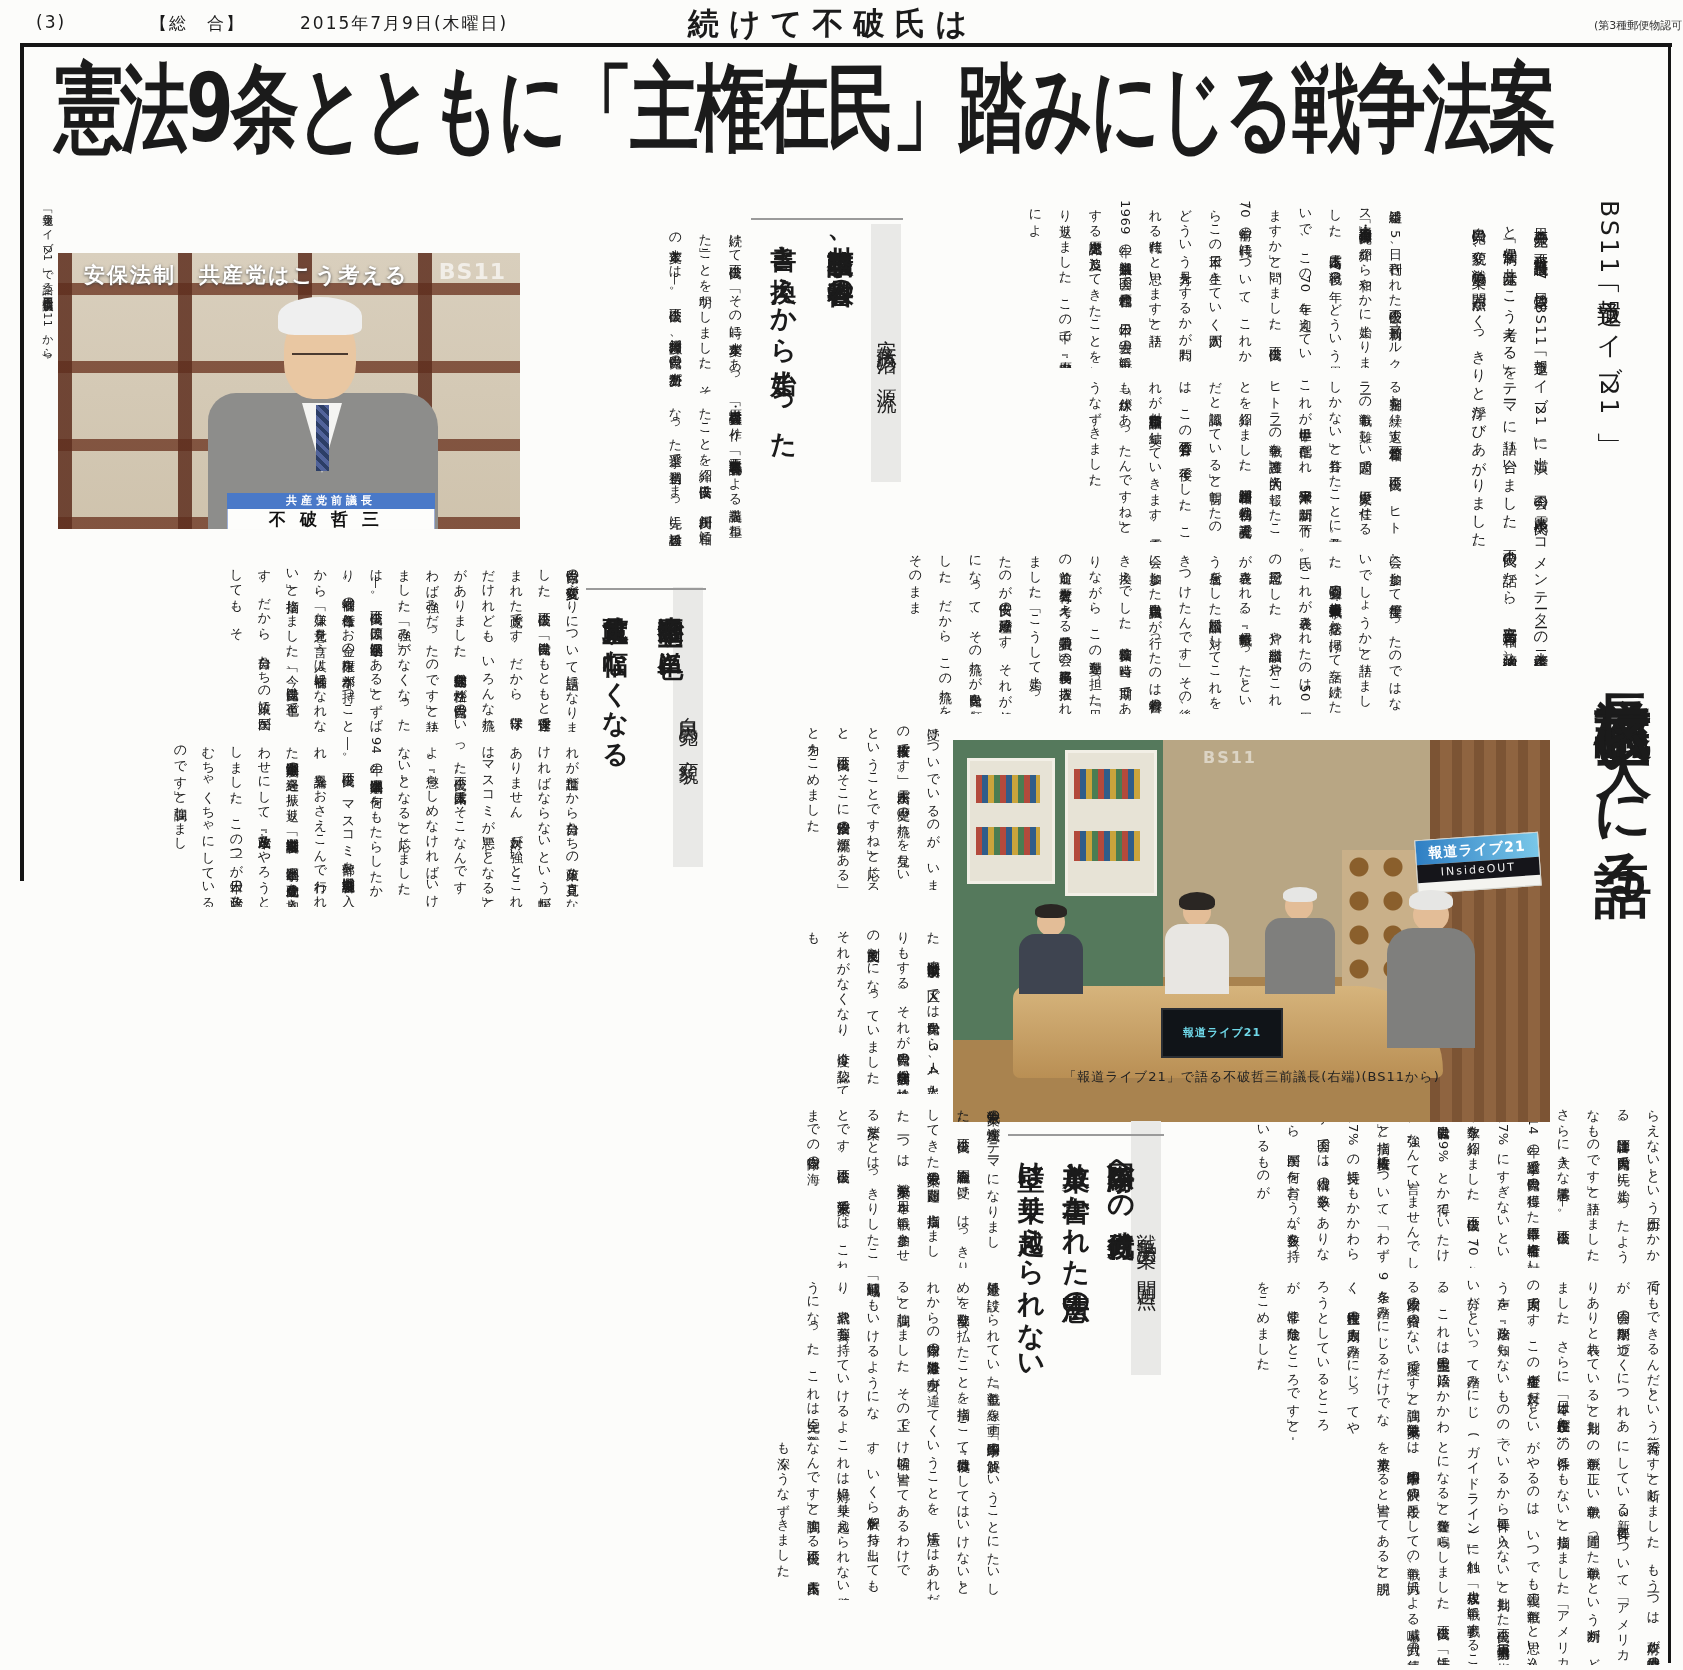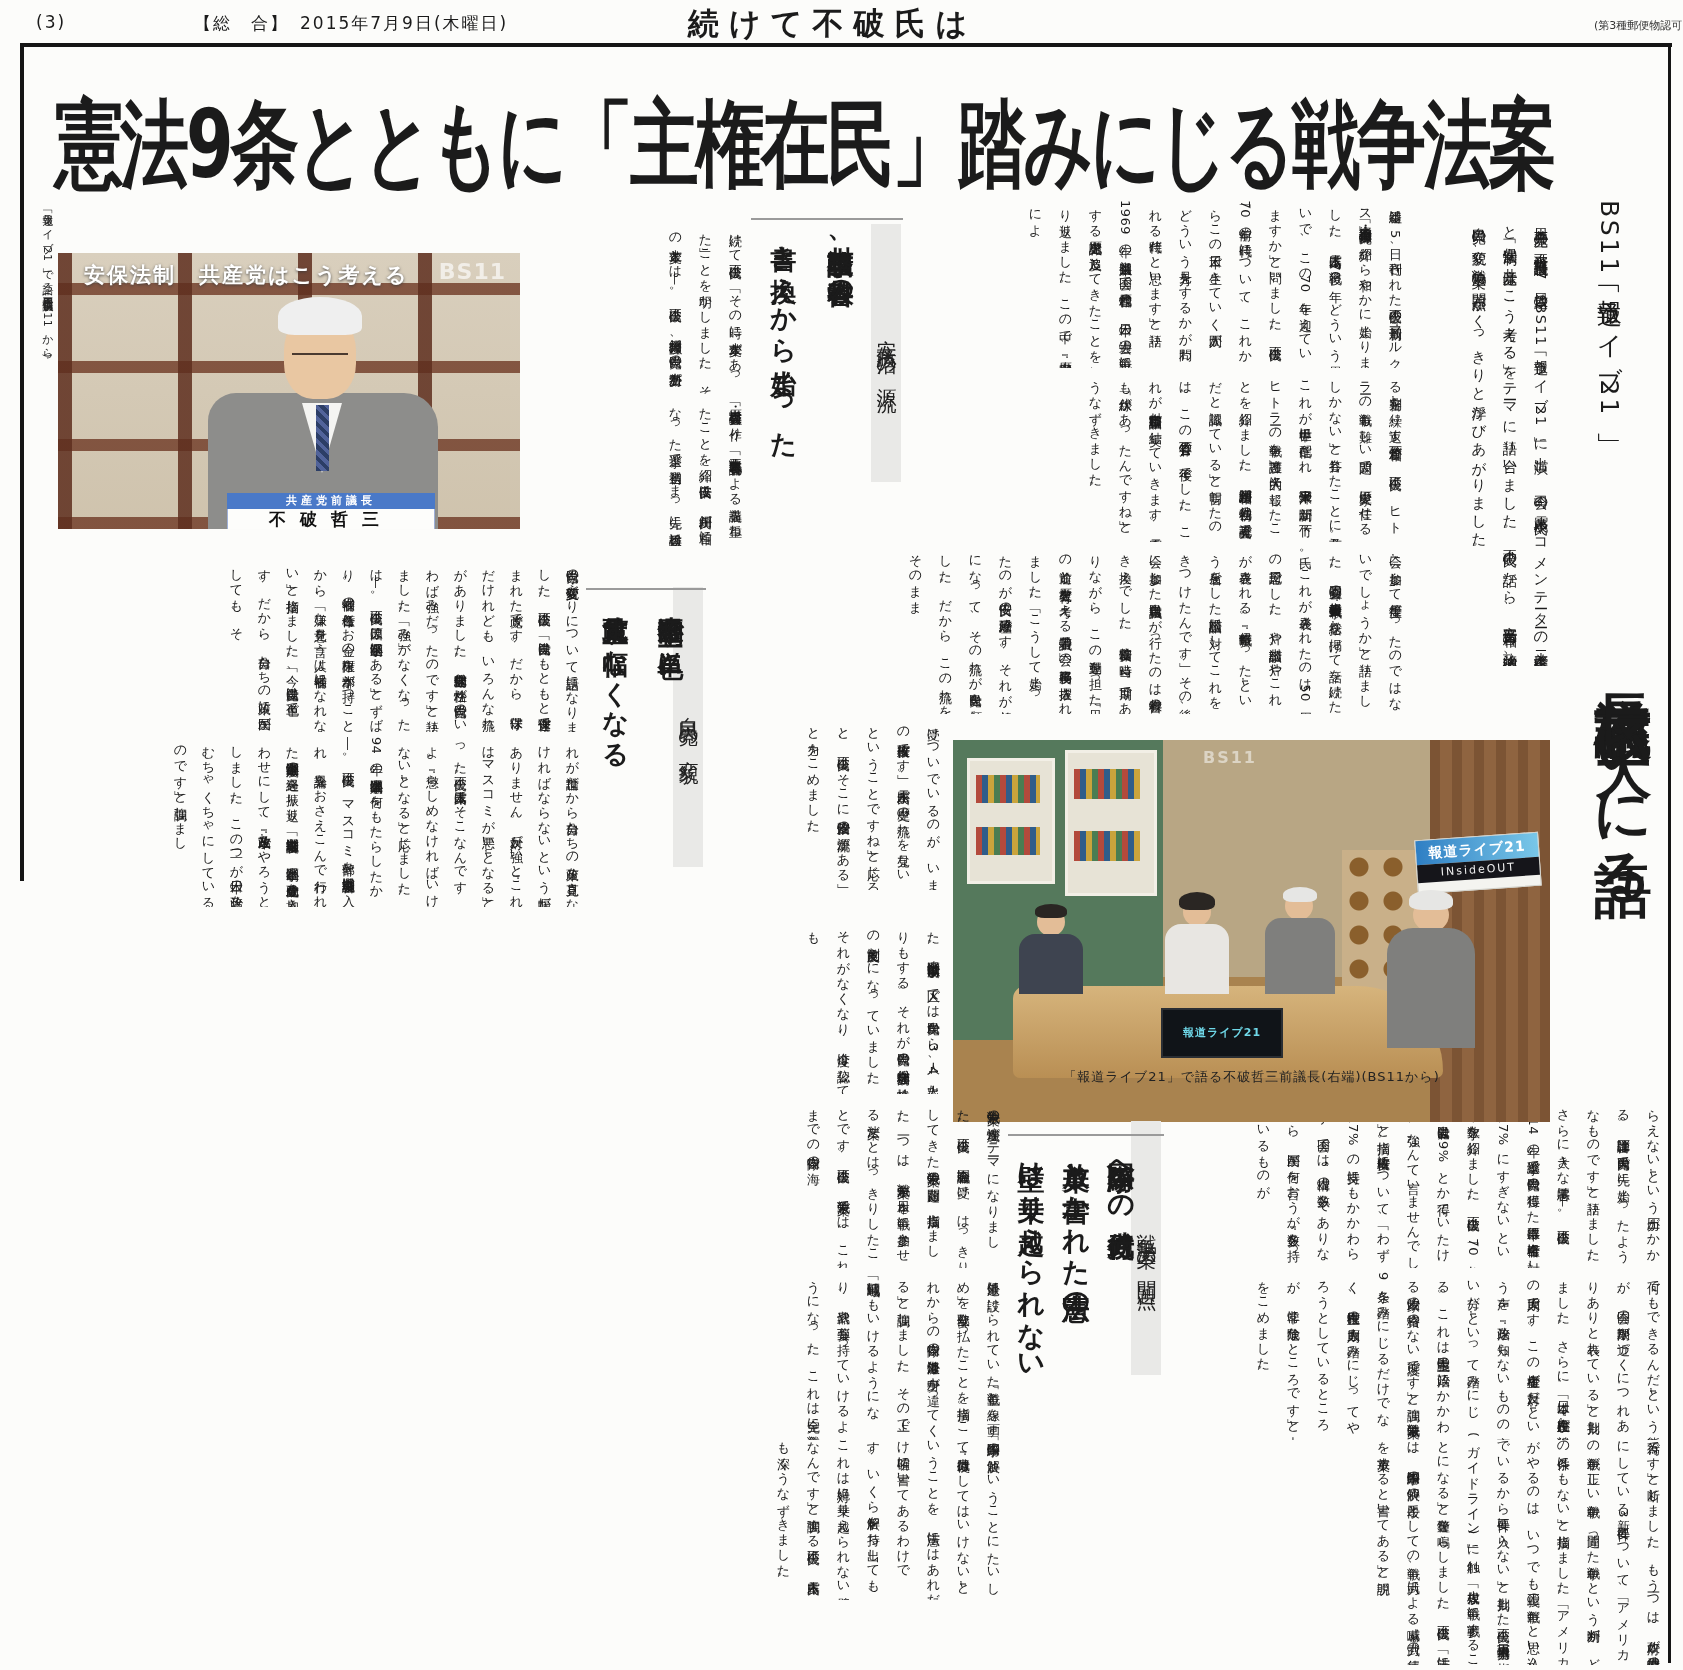--- a/index.html
+++ b/index.html
@@ -76,30 +76,30 @@
   .fig-hair{background:#2a2623;border-radius:50% 50% 30% 30%;}
   .fig-hair.white{background:#e6e6e4;}
   .ph2-logo{color:rgba(250,250,250,.55);font-size:16px;font-weight:bold;letter-spacing:2px;}
 </style>
 </head>
 <body>
 
 <div class="page">
 
   <div class="abs mh" style="left:36px;top:12px;">(3)</div>
-  <div class="abs mh" style="left:150px;top:12px;margin-left:44px;">【総　合】</div>
+  <div class="abs mh" style="left:150px;top:12px;">【総　合】</div>
   <div class="abs mh" style="left:300px;top:12px;">2015年7月9日(木曜日)</div>
   <div class="abs mh-paper" style="left:688px;top:3px;">続けて不破氏は</div>
   <div class="abs mh-note" style="left:1594px;top:18px;">(第3種郵便物認可)</div>
 
   <div class="abs rule-h" style="left:20px;top:43px;width:1652px;height:4px;"></div>
   <div class="abs rule-h" style="left:20px;top:43px;width:4px;height:838px;"></div>
   <div class="abs rule-h" style="left:1668px;top:43px;width:3px;height:1620px;"></div>
 
-  <div class="abs banner" style="left:55px;top:56px;width:1460px;height:112px;margin-top:36px;">
+  <div class="abs banner" style="left:55px;top:56px;width:1460px;height:112px;">
     <span class="banner-inner">憲法9条とともに「主権在民」踏みにじる戦争法案</span>
   </div>
 
   <div class="abs vt r-kicker" style="left:1588px;top:200px;width:38px;height:312px;">BS11「報道ライブ21」</div>
   <div class="abs vt r-headline" style="left:1556px;top:502px;width:106px;height:532px;text-align:center;">不破前議長　大いに語る</div>
 
   <div class="abs vt lead" style="left:1414px;top:216px;width:142px;height:450px;">日本共産党の不破哲三前議長は7日放送のBS11「報道ライブ21」に出演し、司会の露木茂氏やコメンテーターの二木啓孝氏らと「安保法制　共産党はこう考える」をテーマに語り合いました。不破氏の話から、安倍晋三首相の政治的源流、自民党の変貌、戦争法案の問題点がくっきりと浮かびあがりました。</div>
 
   <div class="abs vt cap-v" style="left:30px;top:206px;width:24px;height:276px;">「報道ライブ21」で語る不破哲三前議長(BS11から)</div>
   <div class="abs photo ph1" style="left:58px;top:205px;width:462px;height:276px;">

